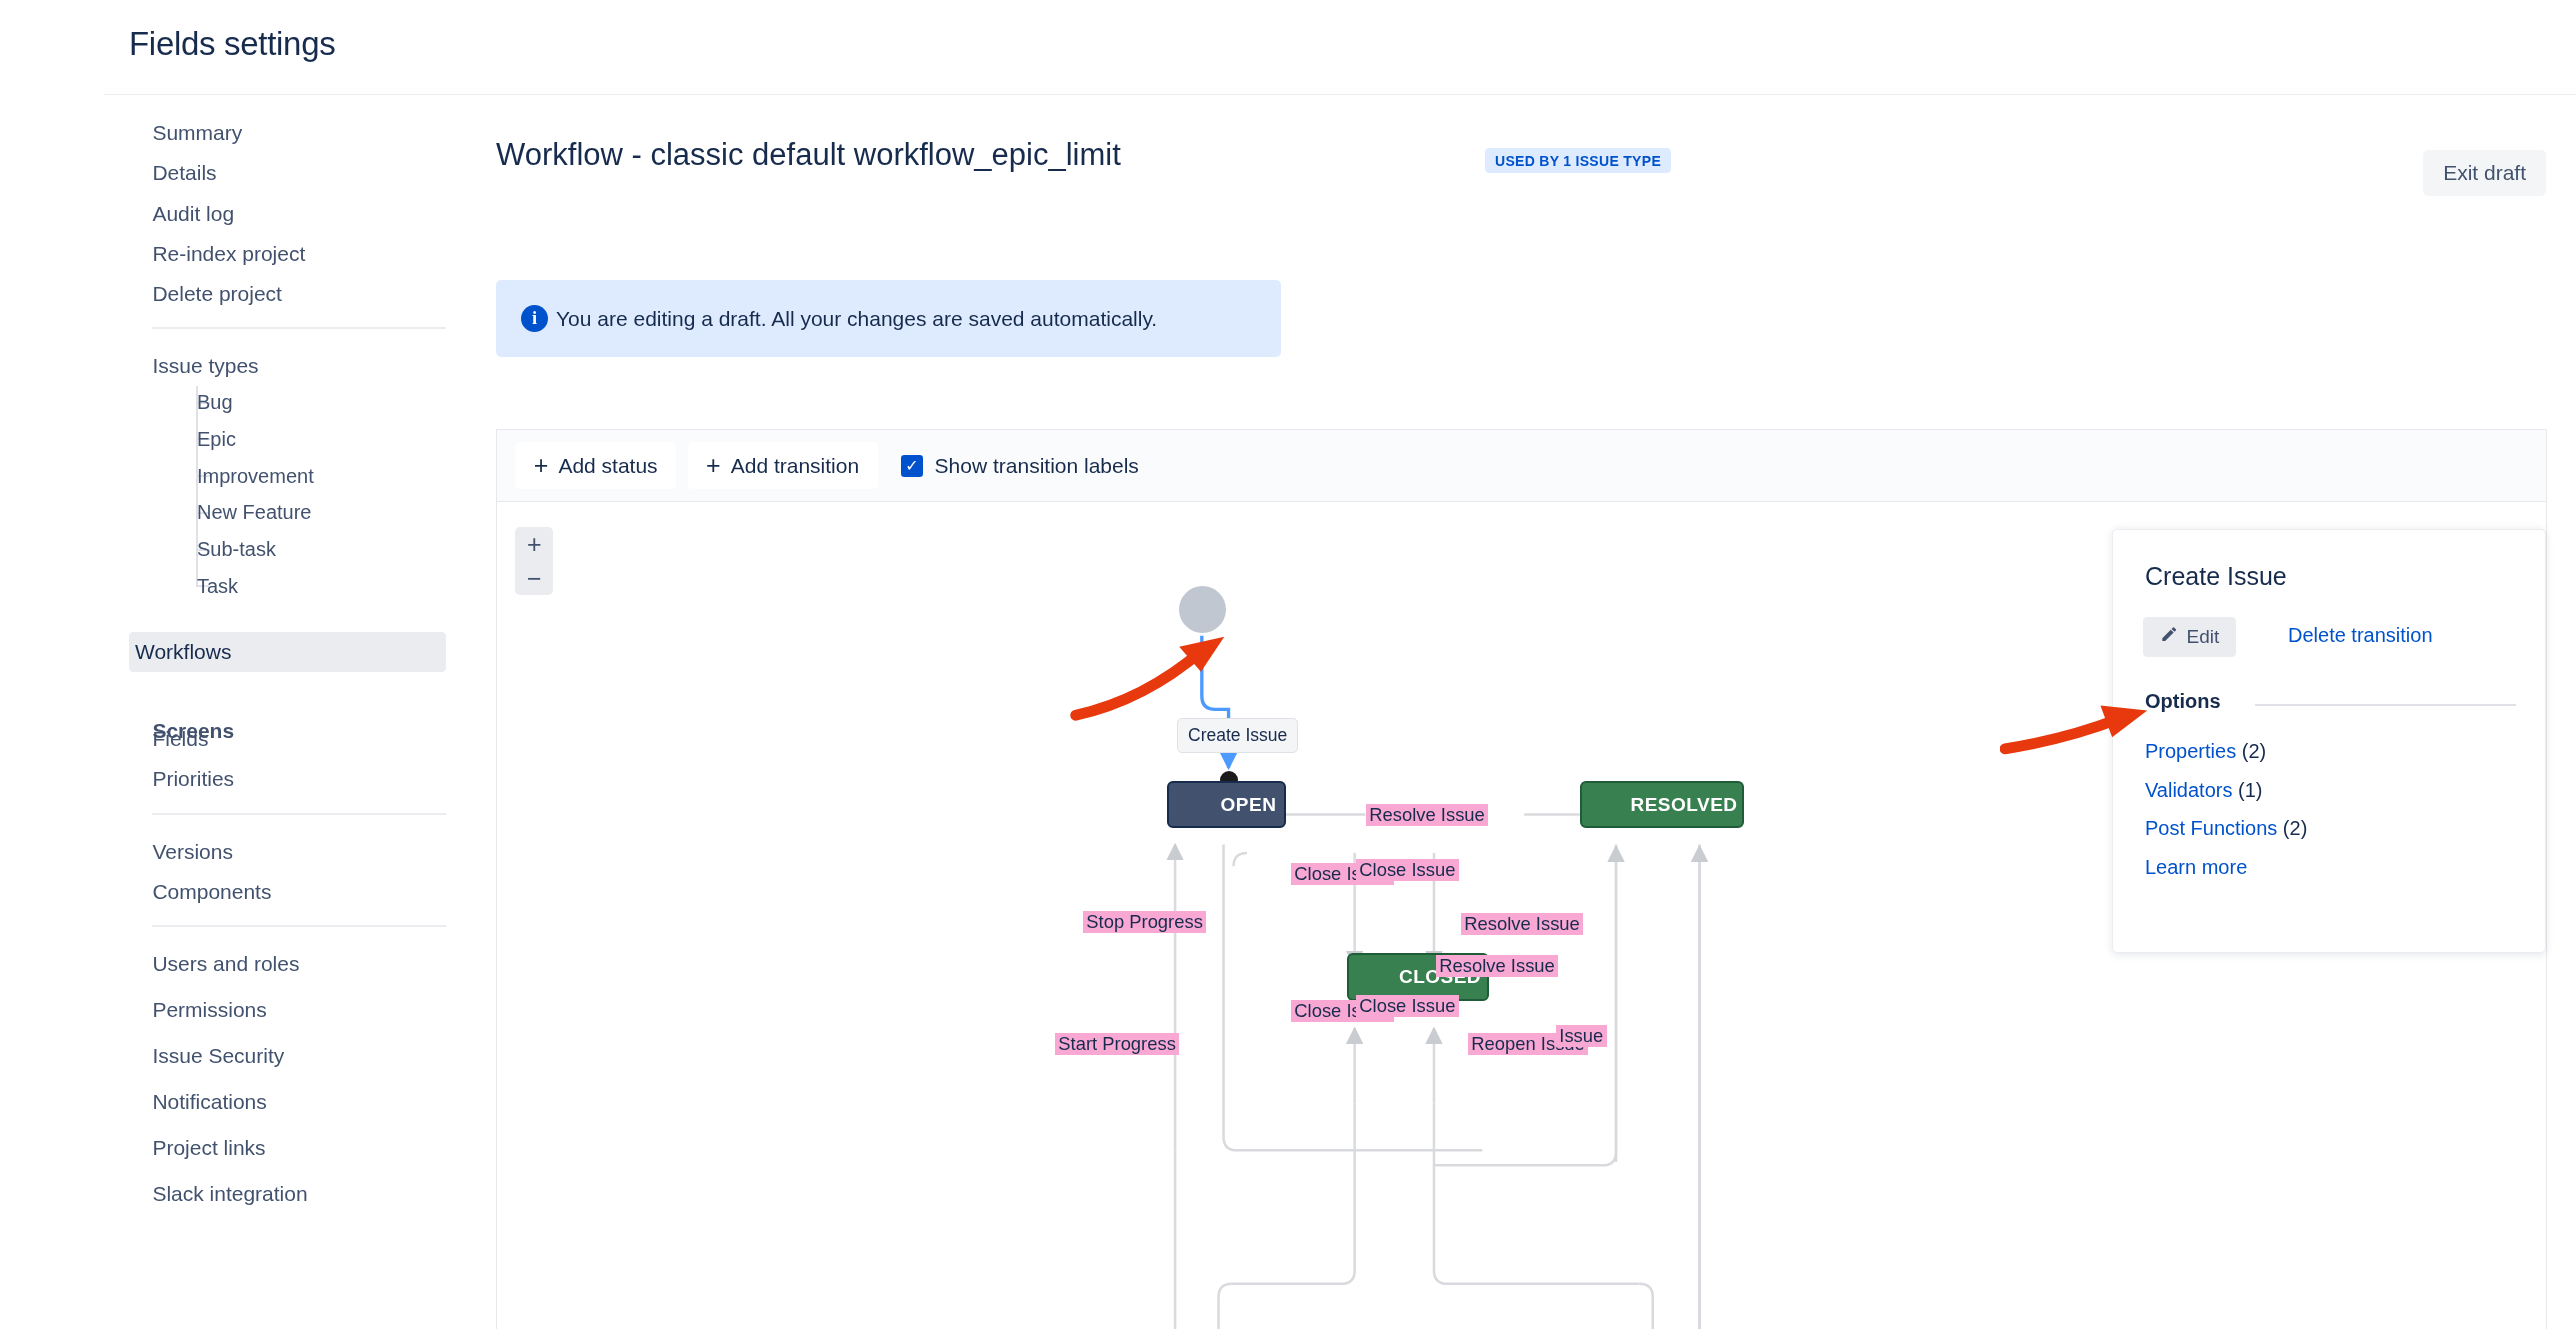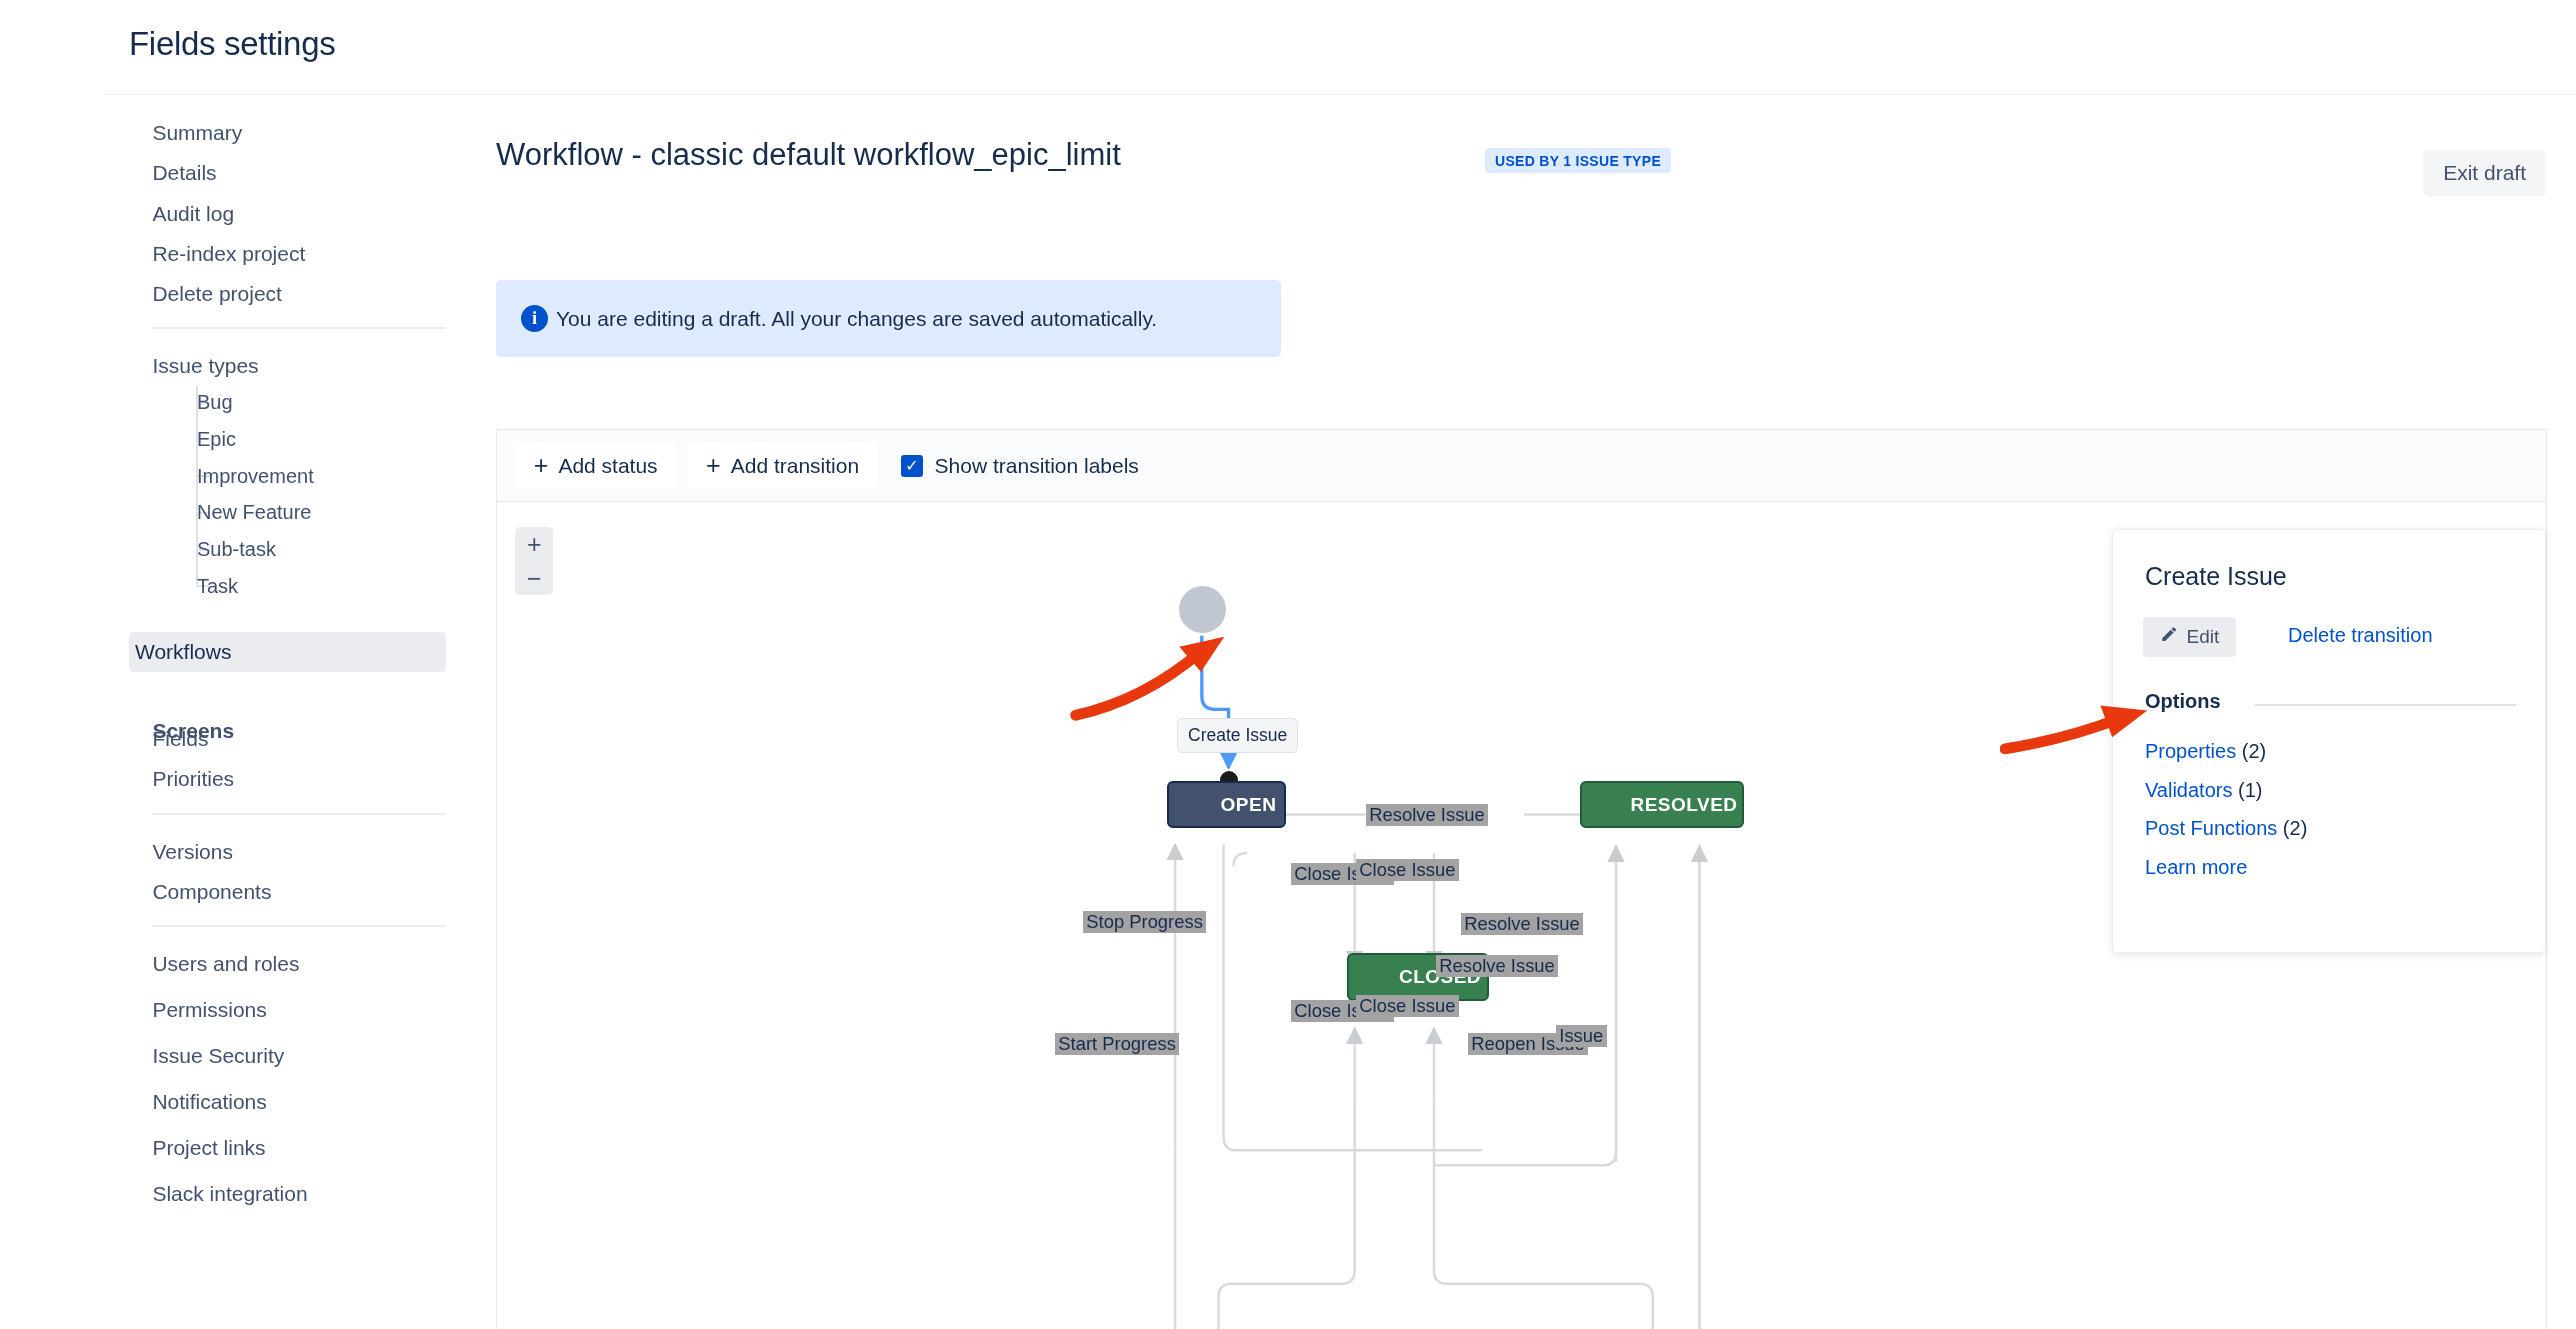--- a/index.html
+++ b/index.html
@@ -149,21 +149,21 @@
     border-radius: 5px; font-size: 17.5px; color: #172b4d;
     padding: 5.8px 10px; white-space: nowrap; cursor: pointer;
   }
   .conn-dot {
     position: absolute; width: 18.4px; height: 18.4px; border-radius: 50%;
     background: #1b1b1b;
   }
 
   .edge-label {
     position: absolute; font-size: 18.4px; color: #172b4d;
-    background: #a3a3a3; padding: 0 3.3px; white-space: nowrap;
+    background: #f9a8d4; padding: 0 3.3px; white-space: nowrap;
   }
 
   svg.wires { position: absolute; left: 0; top: 0; width: 2051px; height: 899px; }
 
   
   .side-panel {
     position: absolute; right: 30px; top: 434px; width: 434px; height: 424px;
     background: #ffffff; border: 1.7px solid #ebecf0; border-radius: 5px;
     box-shadow: 0 1.7px 8.4px rgba(9,30,66,0.10);
   }

